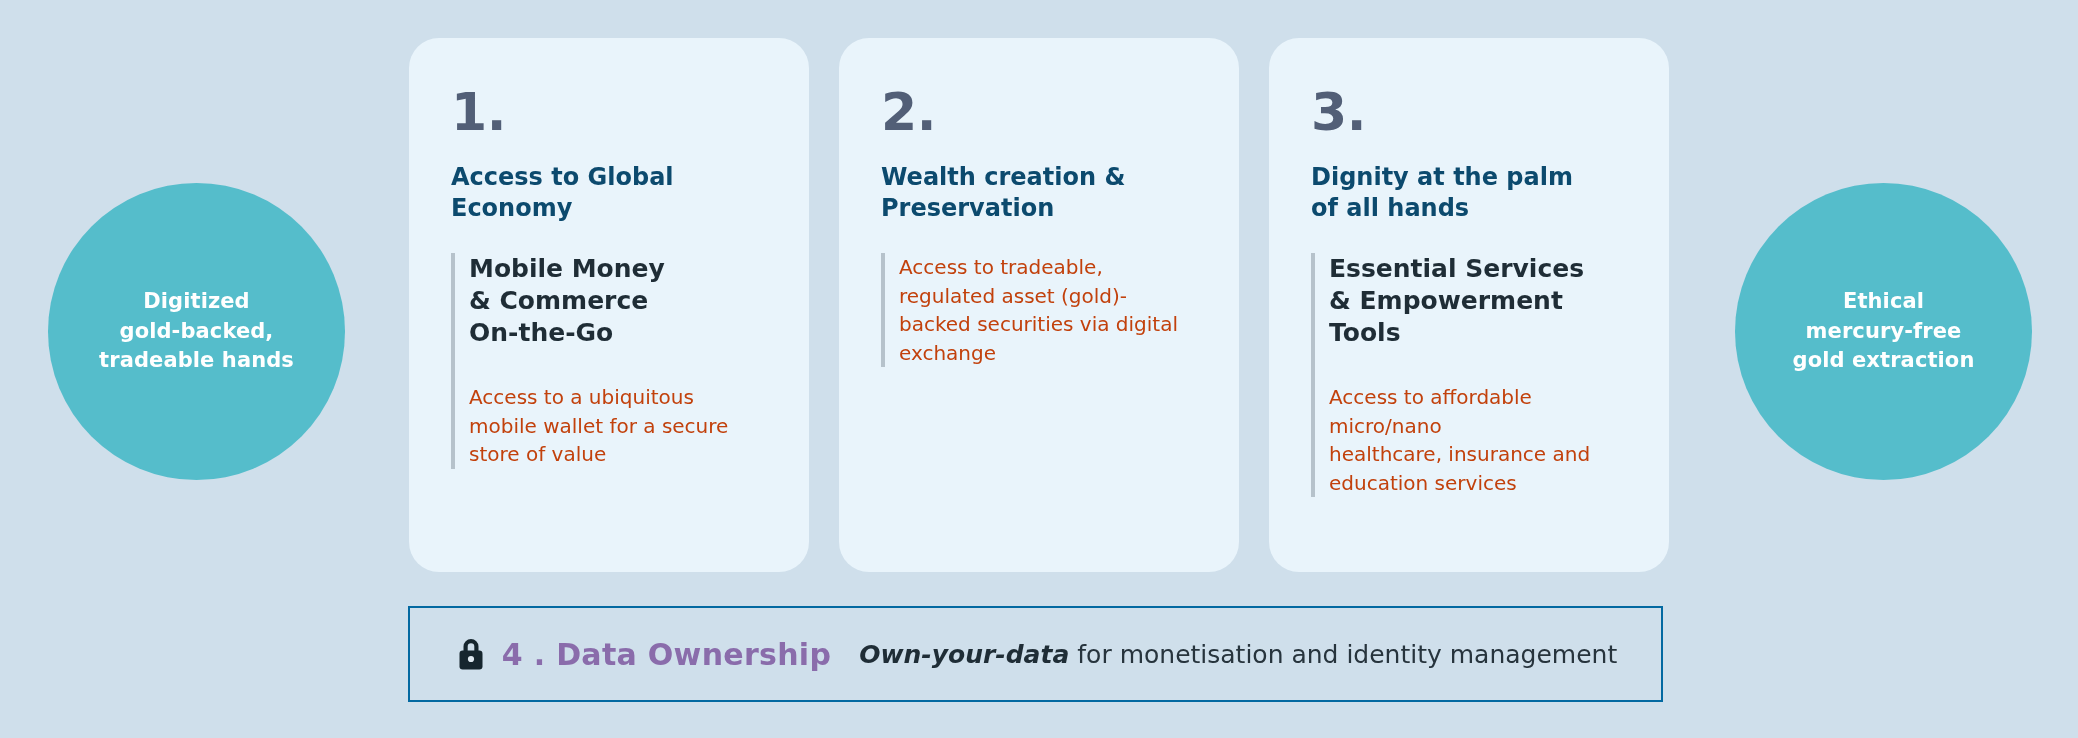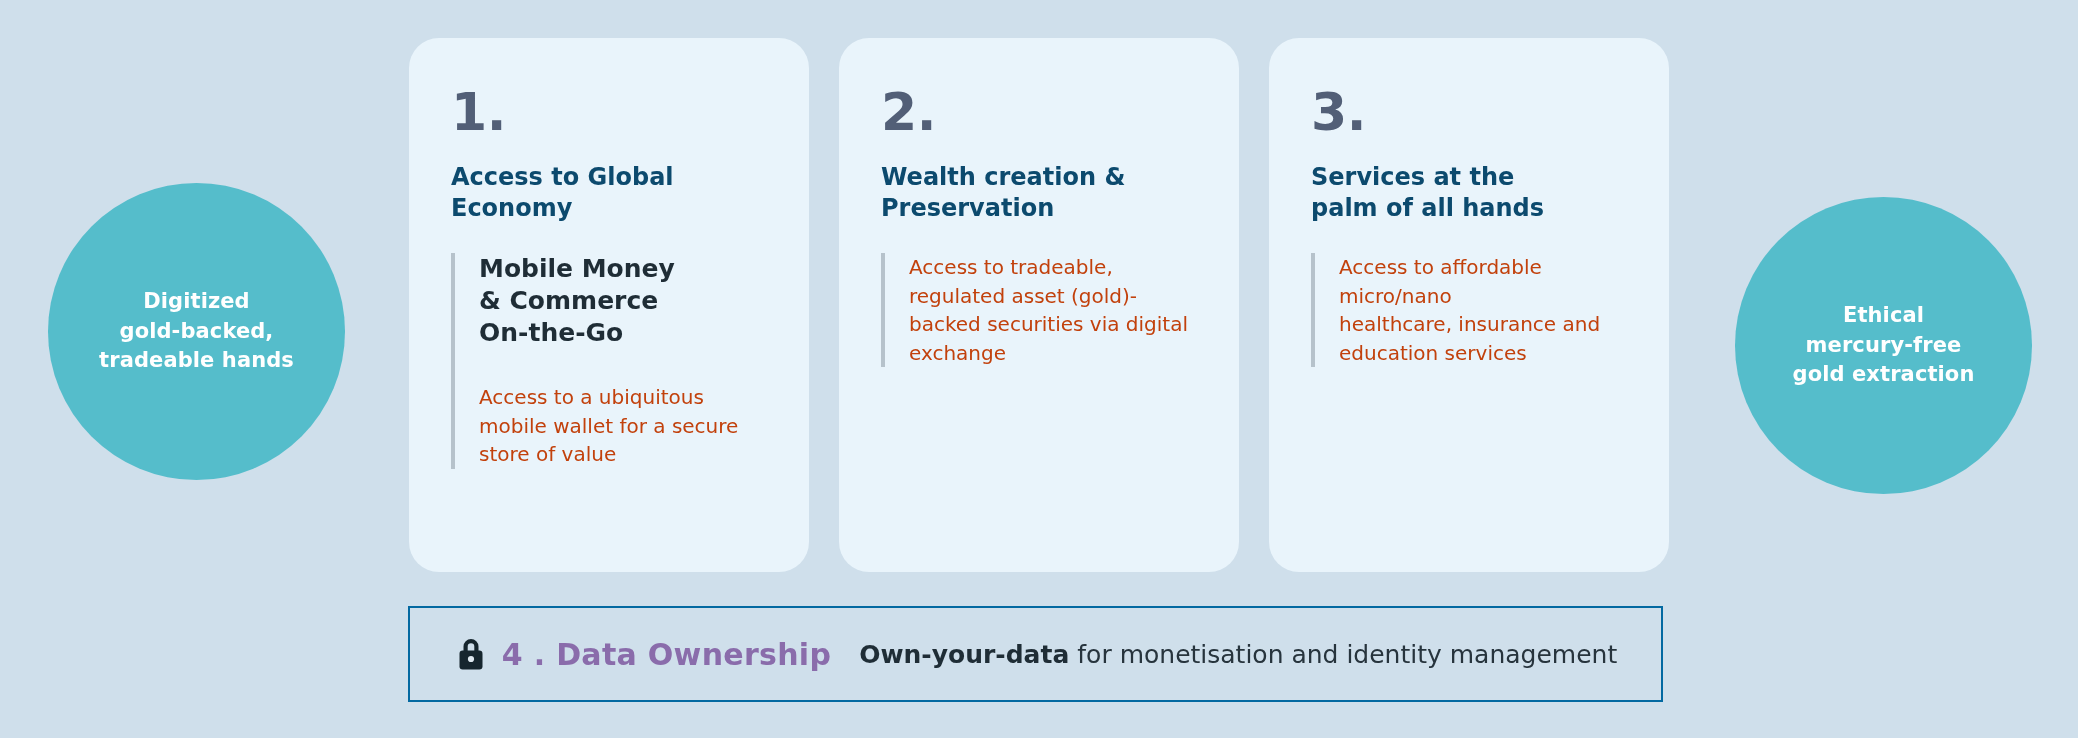--- a/index.html
+++ b/index.html
@@ -34,21 +34,21 @@
   }
   .circle-text {
     color: #ffffff;
     font-size: 21px;
     font-weight: bold;
     line-height: 1.42;
     letter-spacing: 0.1px;
     white-space: pre-line;
   }
   #circle-left  { left: 48px;  top: 183px; width: 297px; height: 297px; }
-  #circle-right { left: 1735px; top: 197px; width: 297px; height: 297px; }
+  #circle-right { left: 1735px; top: 183px; width: 297px; height: 297px; }
 
   
   .cards-row {
     position: absolute;
     left: 409px;
     top: 38px;
     width: 1260px;
     height: 534px;
     display: flex;
     gap: 30px;
@@ -72,21 +72,21 @@
   .card-subtitle {
     color: #0c4a6e;
     font-size: 24px;
     font-weight: bold;
     line-height: 1.28;
     margin-bottom: 30px;
     max-width: 270px;
   }
   .card-body {
     border-left: 4px solid #b6c2cb;
-    padding-left: 24px;
+    padding-left: 14px;
   }
   .card-heading {
     color: #1f2d36;
     font-size: 25px;
     font-weight: bold;
     line-height: 1.28;
     white-space: pre-line;
     margin-bottom: 34px;
   }
   .card-desc {
@@ -121,20 +121,21 @@
     color: #8a6cab;
     font-size: 30px;
     font-weight: bold;
     letter-spacing: 0.3px;
     margin-right: 14px;
   }
   .bar-strong {
     color: #1f2d36;
     font-size: 25px;
     font-weight: bold;
+    font-style: italic;
   }
   .bar-rest {
     color: #27343d;
     font-size: 25px;
     font-weight: normal;
   }
   .bar-text-wrap {
     display: flex;
     align-items: baseline;
     gap: 8px;
@@ -172,22 +173,24 @@
       <div class="card-body">
         <div class="card-desc">Access to tradeable,
 regulated asset (gold)-
 backed securities via digital
 exchange</div>
       </div>
     </div>
 
     <div class="card">
       <div class="card-number">3.</div>
-      <div class="card-subtitle">Services at the palm of all hands</div>
+      <div class="card-subtitle">Dignity at the palm of all hands</div>
       <div class="card-body">
+        <div class="card-heading">Essential Services
+&amp; Empowerment Tools</div>
         <div class="card-desc">Access to affordable micro/nano
 healthcare, insurance and
 education services</div>
       </div>
     </div>
 
   </div>
 
   <div class="circle" id="circle-right">
     <div class="circle-text">Ethical

